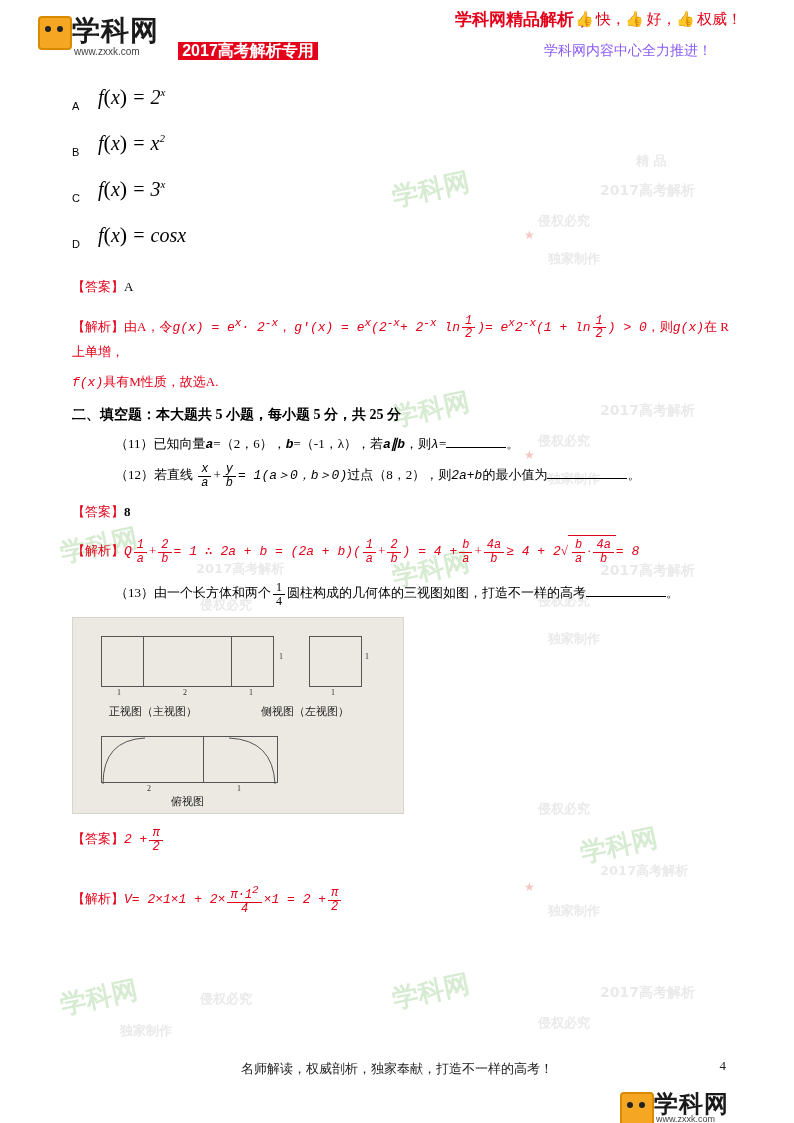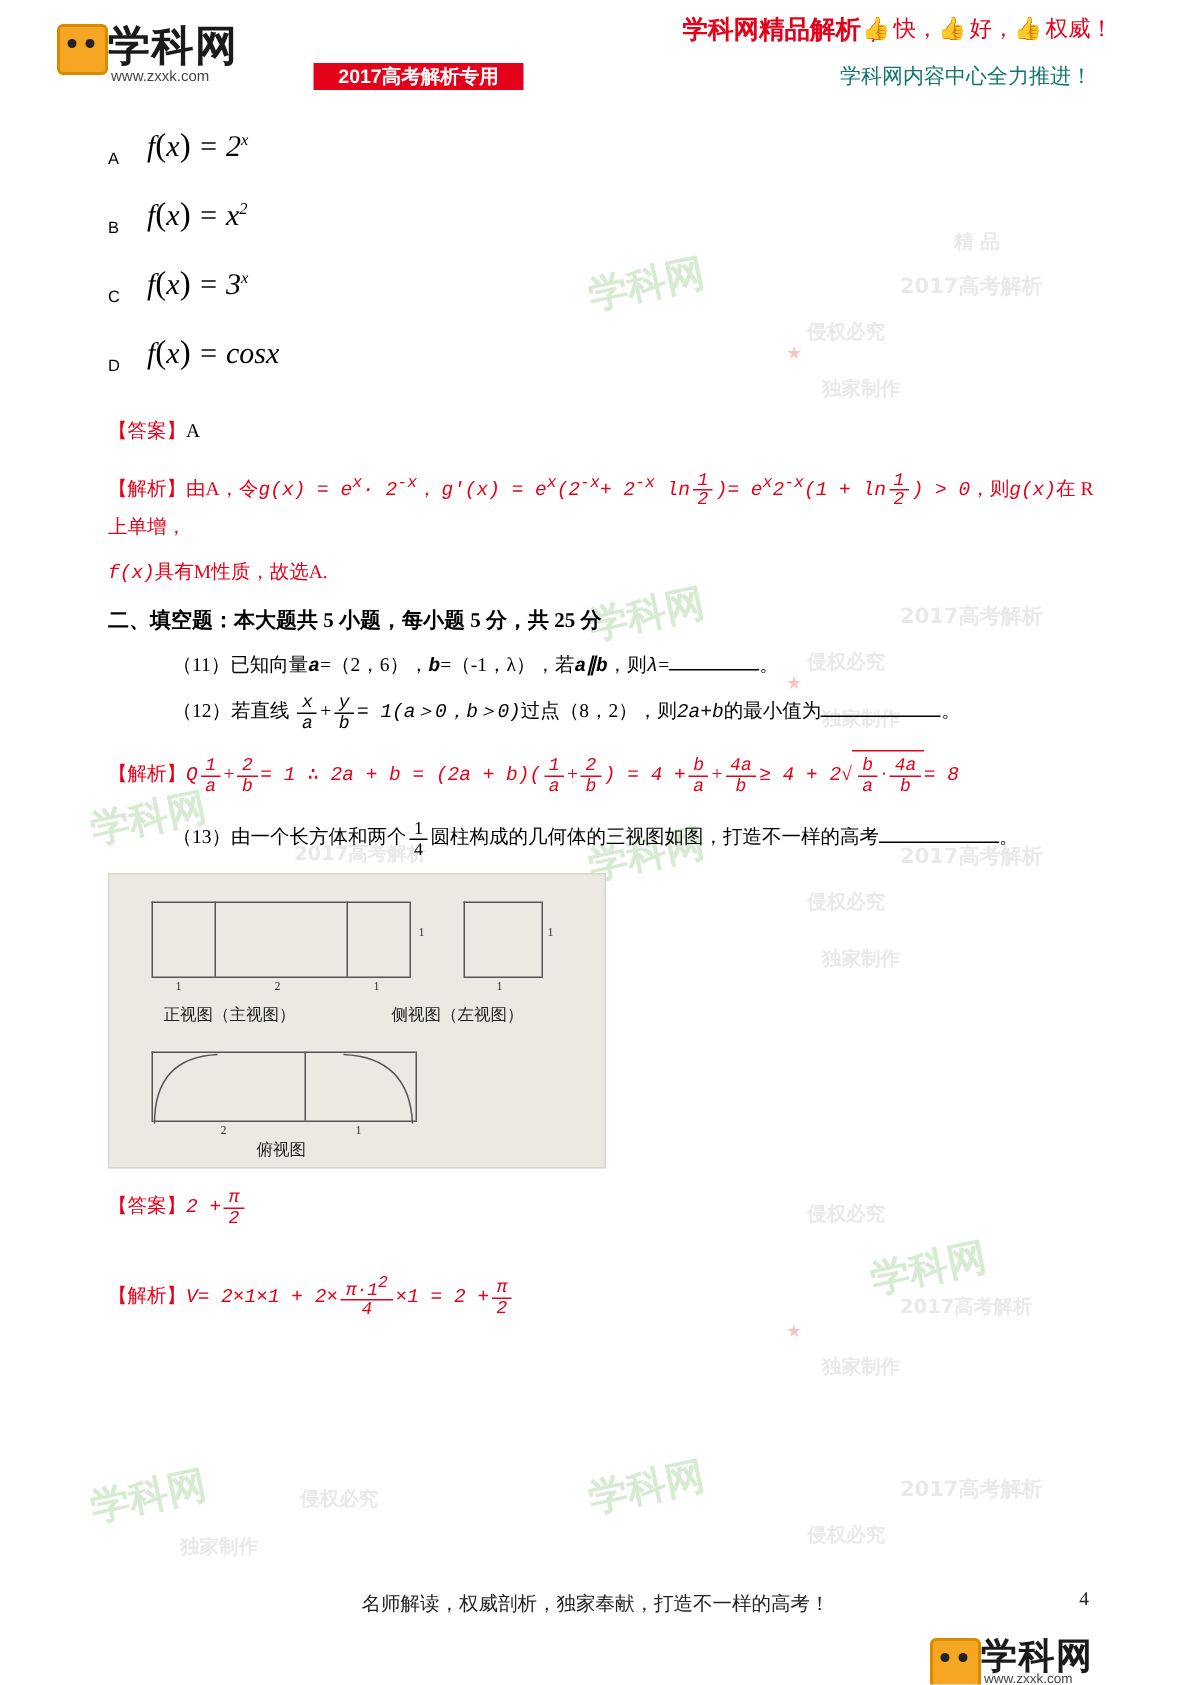--- a/index.html
+++ b/index.html
@@ -16,26 +16,26 @@
   .header{position:absolute;left:0;top:0;width:794px;height:78px;}
   .logo{position:absolute;left:38px;top:14px;width:150px;height:48px;}
   .logo-ico{position:absolute;left:0;top:2px;width:30px;height:30px;
     background:#f5a623;border:2px solid #d98b00;border-radius:4px;}
   .logo-ico:before{content:"";position:absolute;left:5px;top:8px;width:6px;height:6px;border-radius:50%;background:#222;}
   .logo-ico:after{content:"";position:absolute;left:17px;top:8px;width:6px;height:6px;border-radius:50%;background:#222;}
   .logo-text{position:absolute;left:34px;top:-2px;font-size:28px;font-weight:bold;color:#1a1a1a;letter-spacing:1px;
              font-family:"DejaVu Sans", sans-serif;}
   .logo-url{position:absolute;left:36px;top:32px;font-size:10px;color:#444;font-family:"Liberation Sans", sans-serif;}
   .redbar{position:absolute;left:178px;top:42px;width:140px;height:18px;background:#e3021a;color:#fff;
-          font-size:13px;font-weight:bold;text-align:center;line-height:18px;font-family:"Liberation Sans", sans-serif;margin-left:31px;}
+          font-size:16px;font-weight:bold;text-align:center;line-height:18px;font-family:"Liberation Sans", sans-serif;}
   .slogan{position:absolute;left:455px;top:8px;font-size:17px;font-weight:bold;color:#e3021a;
           font-family:"DejaVu Sans", sans-serif;}
   .thumbs{position:absolute;left:575px;top:10px;font-size:15px;color:#e3021a;}
   .thumb{display:inline-block;margin-right:2px;}
-  .sub-slogan{position:absolute;left:560px;top:42px;font-size:14px;color:#0f766e;}
+  .sub-slogan{position:absolute;left:544px;top:42px;font-size:14px;color:#8b5cf6;}
 
   
   .content{position:absolute;left:0;top:82px;width:794px;}
   .opt{position:relative;height:46px;}
   .opt-label{position:absolute;left:72px;top:18px;font-size:11px;font-family:"Liberation Sans", sans-serif;color:#000;}
   .opt-body{position:absolute;left:98px;top:2px;font-size:20px;font-style:italic;font-family:"Liberation Serif", serif;}
   .fn{font-style:italic;}
   .paren{font-style:normal;font-size:22px;}
   sup.sp{font-size:11px;vertical-align:super;font-style:italic;}
   .mark{color:#e3021a;font-size:13px;font-family:"Liberation Sans", sans-serif;}
@@ -179,20 +179,23 @@
 
     <div class="sec-title">二、填空题：本大题共 5 小题，每小题 5 分，共 25 分</div>
 
     <div class="qline">
       <span>（11）</span><span>已知向量</span><b class="ital">a</b><span>=（2，6），</span><b class="ital">b</b><span>=（-1，λ），若</span><b class="ital">a∥b</b><span>，则</span><span class="ital">λ</span><span>=</span><span class="blank"></span><span>。</span>
     </div>
 
     <div class="qline" style="margin-top:6px;">
       <span>（12）</span><span>若直线</span>
       <span class="frac ital"><span class="num">x</span><span class="den">a</span></span><span>+</span><span class="frac ital"><span class="num">y</span><span class="den">b</span></span><span class="ital">= 1(a＞0，b＞0)</span><span>过点（8，2），则</span><span class="ital">2a+b</span><span>的最小值为</span><span class="blank-long"></span><span>。</span>
+    </div>
+    <div class="row" style="margin-top:12px;">
+      <span class="mark">【答案】</span><b>8</b>
     </div>
     <div class="row red" style="margin-top:12px;line-height:30px;">
       <span class="mark">【解析】</span><span class="ital">Q</span><span class="frac ital"><span class="num">1</span><span class="den">a</span></span><span>+</span><span class="frac ital"><span class="num">2</span><span class="den">b</span></span><span class="ital">= 1 ∴ 2a + b = (2a + b)(</span><span class="frac ital"><span class="num">1</span><span class="den">a</span></span><span>+</span><span class="frac ital"><span class="num">2</span><span class="den">b</span></span><span class="ital">) = 4 +</span><span class="frac ital"><span class="num">b</span><span class="den">a</span></span><span>+</span><span class="frac ital"><span class="num">4a</span><span class="den">b</span></span><span class="ital">≥ 4 + 2</span><span>√<span class="sqrt"><span class="frac ital"><span class="num">b</span><span class="den">a</span></span><span>·</span><span class="frac ital"><span class="num">4a</span><span class="den">b</span></span></span></span><span class="ital">= 8</span>
     </div>
 
     <div class="qline" style="margin-top:14px;">
       <span>（13）</span><span>由一个长方体和两个</span><span class="frac"><span class="num">1</span><span class="den">4</span></span><span>圆柱构成的几何体的三视图如图，打造不一样的高考</span><span class="blank-long"></span><span>。</span>
     </div>
 
     <div class="figure">

